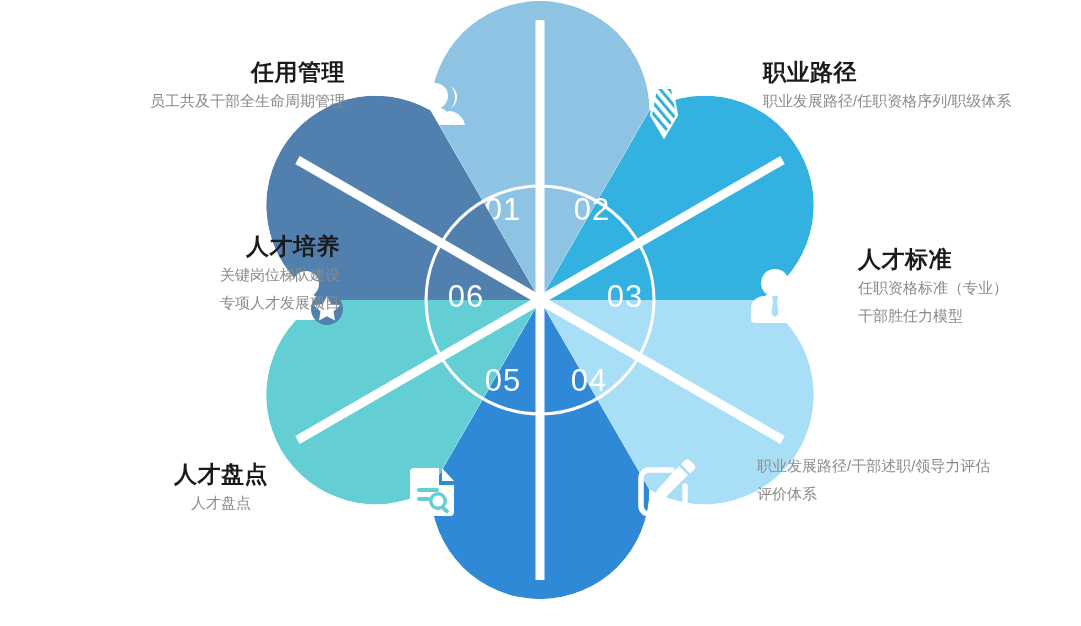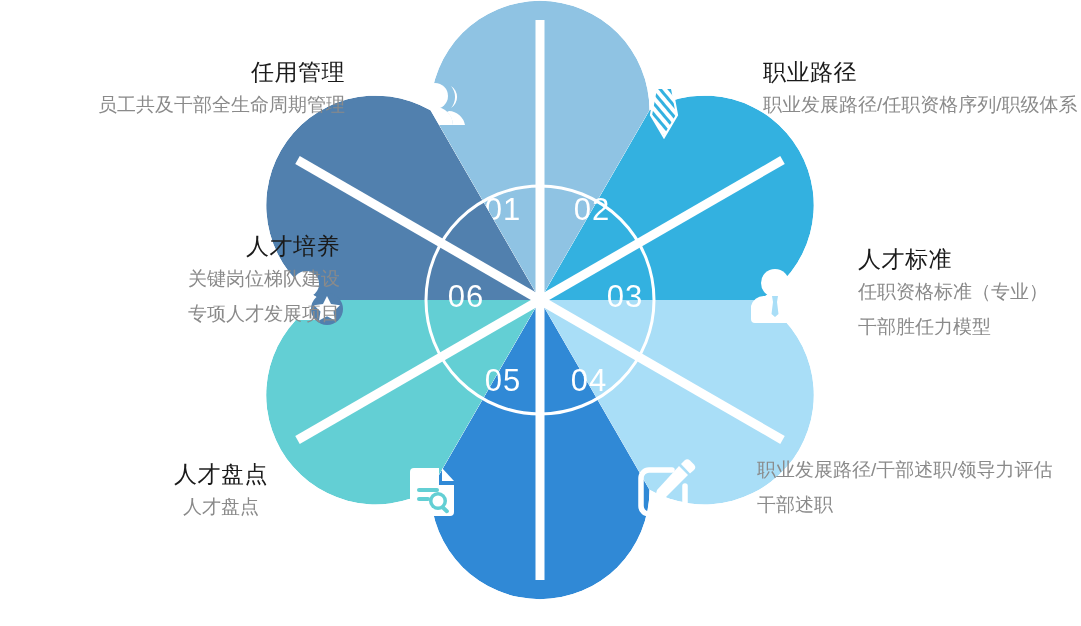--- a/index.html
+++ b/index.html
@@ -28,28 +28,28 @@
     width: 1081px;
     height: 626px;
   }
 
   .label-block {
     position: absolute;
     color: #222222;
   }
   .label-title {
     font-size: 23px;
-    font-weight: normal;
+    font-weight: bold;
     color: #1a1a1a;
     line-height: 1.25;
     letter-spacing: 0.5px;
     white-space: nowrap;
   }
   .label-sub {
-    font-size: 19px;
+    font-size: 15px;
     color: #8a8a8a;
     line-height: 1.85;
     white-space: nowrap;
     font-weight: normal;
   }
   .align-right { text-align: right; }
   .align-left  { text-align: left; }
   .align-center { text-align: center; }
 
   
@@ -207,21 +207,21 @@
   </div>
 
   <div class="label-block align-left" id="lbl-03">
     <div class="label-title">人才标准</div>
     <div class="label-sub">任职资格标准（专业）</div>
     <div class="label-sub">干部胜任力模型</div>
   </div>
 
   <div class="label-block align-left" id="lbl-04">
     <div class="label-sub">职业发展路径/干部述职/领导力评估</div>
-    <div class="label-sub">干部述职</div>
+    <div class="label-sub">评价体系</div>
   </div>
 
   <div class="label-block align-center" id="lbl-05">
     <div class="label-title">人才盘点</div>
     <div class="label-sub">人才盘点</div>
   </div>
 
   <div class="label-block align-right" id="lbl-06">
     <div class="label-title">人才培养</div>
     <div class="label-sub">关键岗位梯队建设</div>

